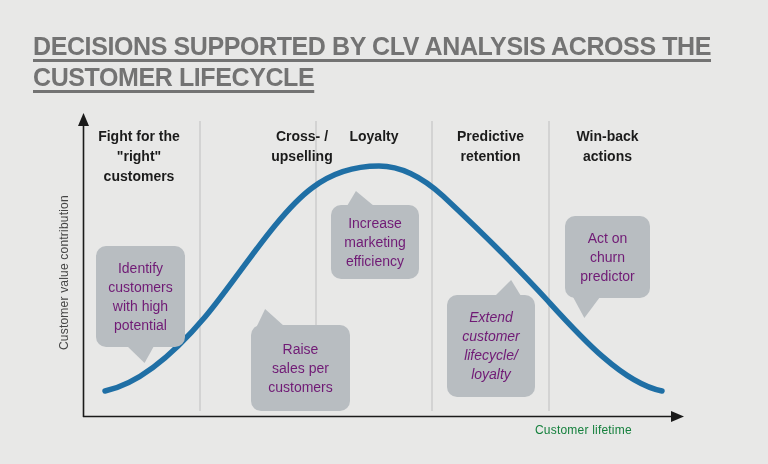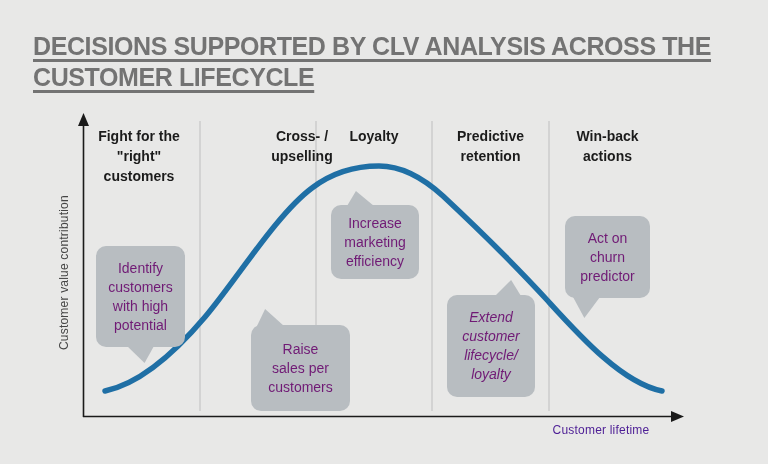--- a/index.html
+++ b/index.html
@@ -37,22 +37,22 @@
   .tail-b3 { left:16px;  top:-14px;    width:27px; height:15px; clip-path:polygon(0 100%,100% 100%,33% 0); }
   .tail-b4 { left:48px;  top:-15px;    width:26px; height:16px; clip-path:polygon(0 100%,100% 100%,62% 0); }
   .tail-b5 { left:8px;   bottom:-20px; width:27px; height:21px; clip-path:polygon(0 0,100% 0,42% 100%); }
   .ylabel {
     position:absolute; left:56px; top:130px; height:286px; width:16px;
     writing-mode:vertical-rl; transform:rotate(180deg);
     display:flex; align-items:center; justify-content:center;
     font-size:12px; color:#454545; letter-spacing:0.2px;
   }
   .xlabel {
-    position:absolute; left:535px; top:423px; width:132px; text-align:center;
-    font-size:12px; color:#4c1d95; letter-spacing:0.2px;
+    position:absolute; left:535px; top:423px; width:132px; text-align:left;
+    font-size:12px; color:#15803d; letter-spacing:0.2px;
   }
 </style>
 </head>
 <body>
 
 <div class="canvas">
 
   <h1 class="title">DECISIONS SUPPORTED BY CLV ANALYSIS ACROSS THE
 CUSTOMER LIFECYCLE</h1>
 

